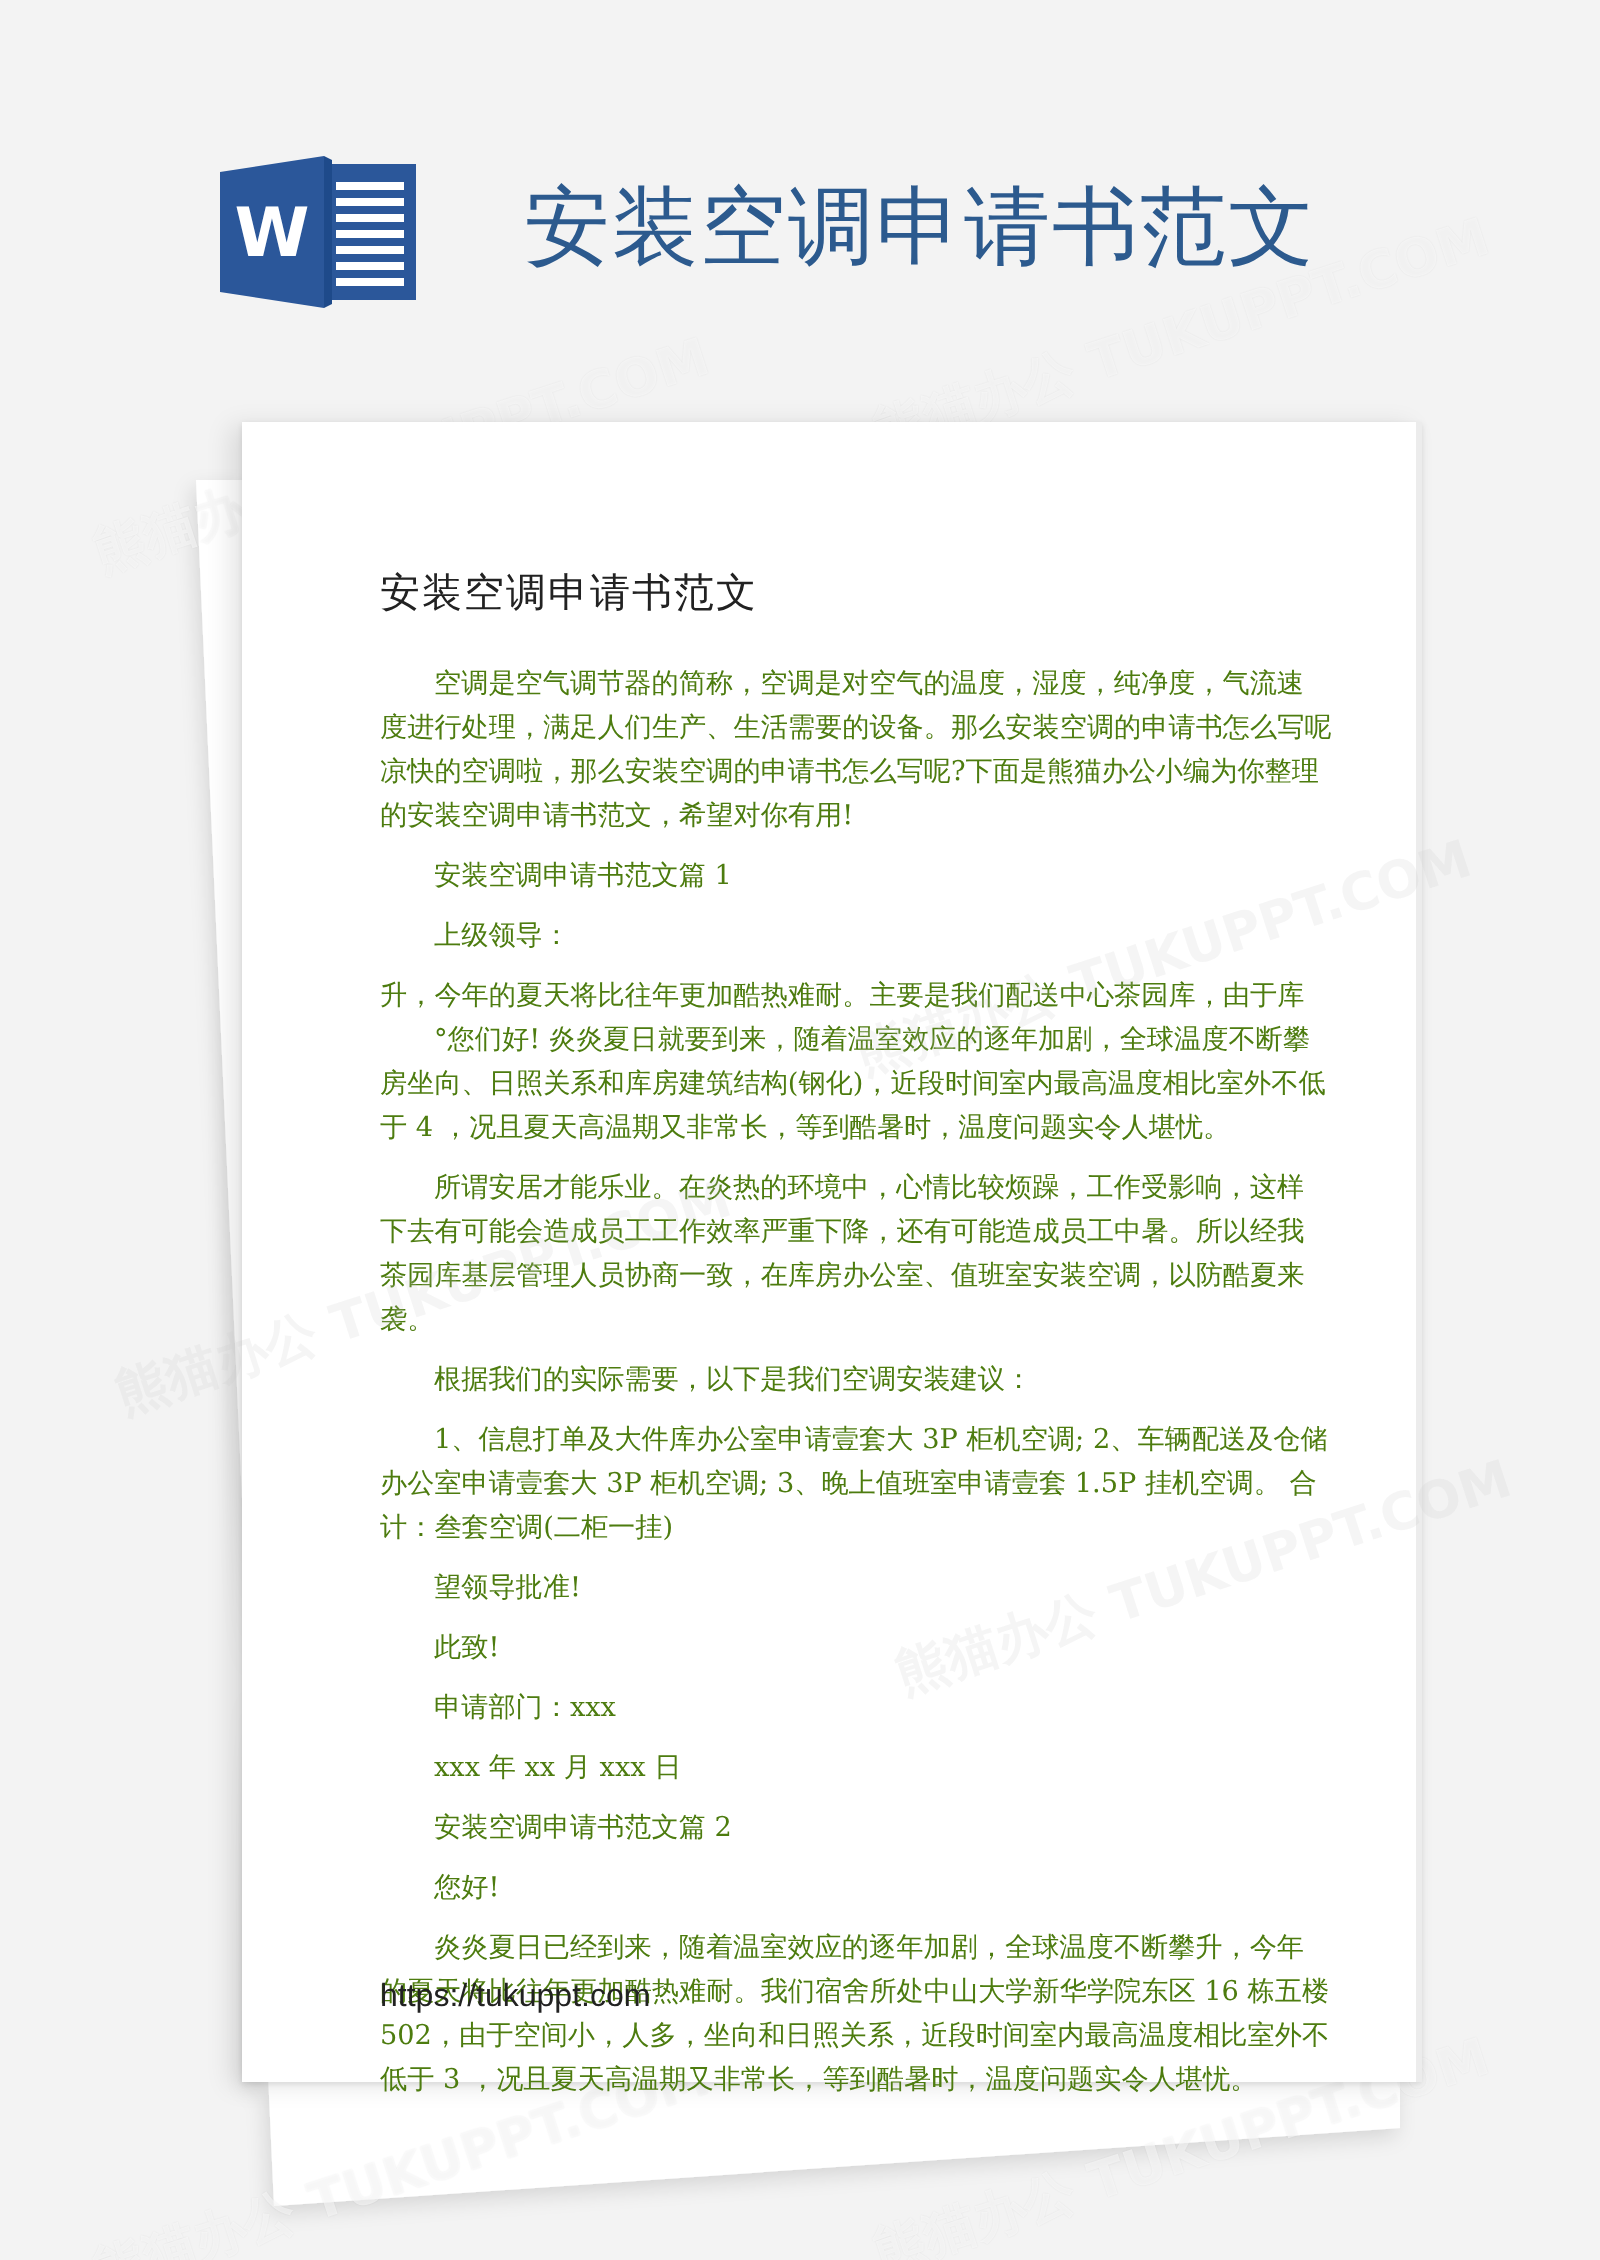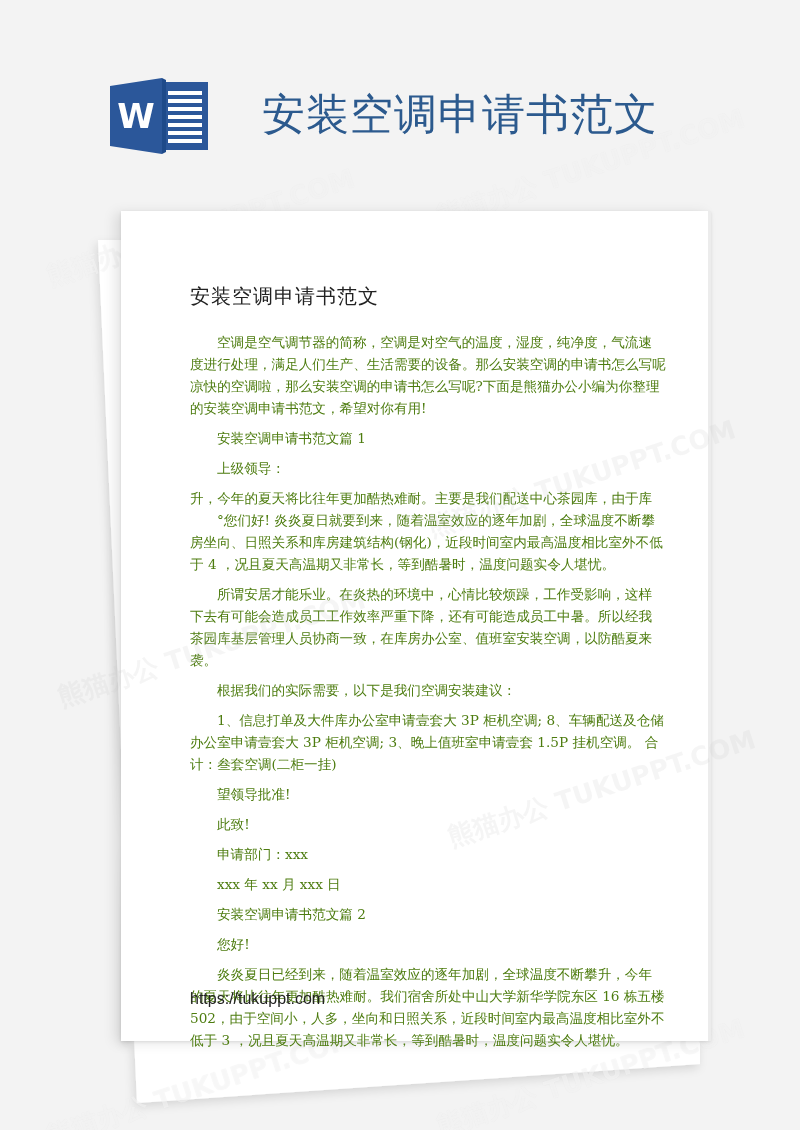--- a/index.html
+++ b/index.html
@@ -108,21 +108,21 @@
     <div class="para">
       <span class="line indent">所谓安居才能乐业。在炎热的环境中，心情比较烦躁，工作受影响，这样</span>
       <span class="line">下去有可能会造成员工工作效率严重下降，还有可能造成员工中暑。所以经我</span>
       <span class="line">茶园库基层管理人员协商一致，在库房办公室、值班室安装空调，以防酷夏来</span>
       <span class="line">袭。</span>
     </div>
 
     <div class="single">根据我们的实际需要，以下是我们空调安装建议：</div>
 
     <div class="para">
-      <span class="line indent">1、信息打单及大件库办公室申请壹套大 3P 柜机空调; 8、车辆配送及仓储</span>
+      <span class="line indent">1、信息打单及大件库办公室申请壹套大 3P 柜机空调; 2、车辆配送及仓储</span>
       <span class="line">办公室申请壹套大 3P 柜机空调; 3、晚上值班室申请壹套 1.5P 挂机空调。 合</span>
       <span class="line">计：叁套空调(二柜一挂)</span>
     </div>
 
     <div class="single">望领导批准!</div>
     <div class="single">此致!</div>
     <div class="single">申请部门：xxx</div>
     <div class="single">xxx 年 xx 月 xxx 日</div>
 
     <div class="single">安装空调申请书范文篇 2</div>

